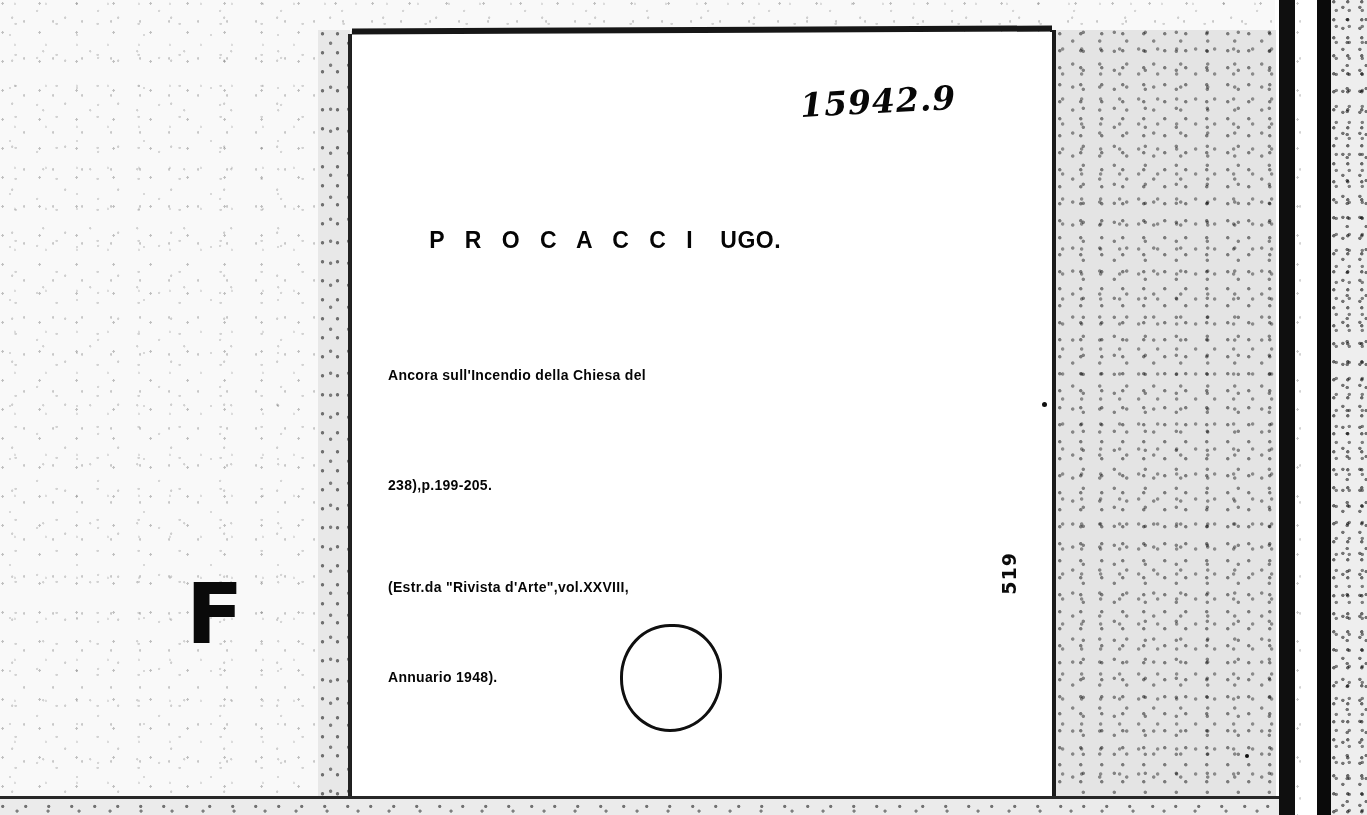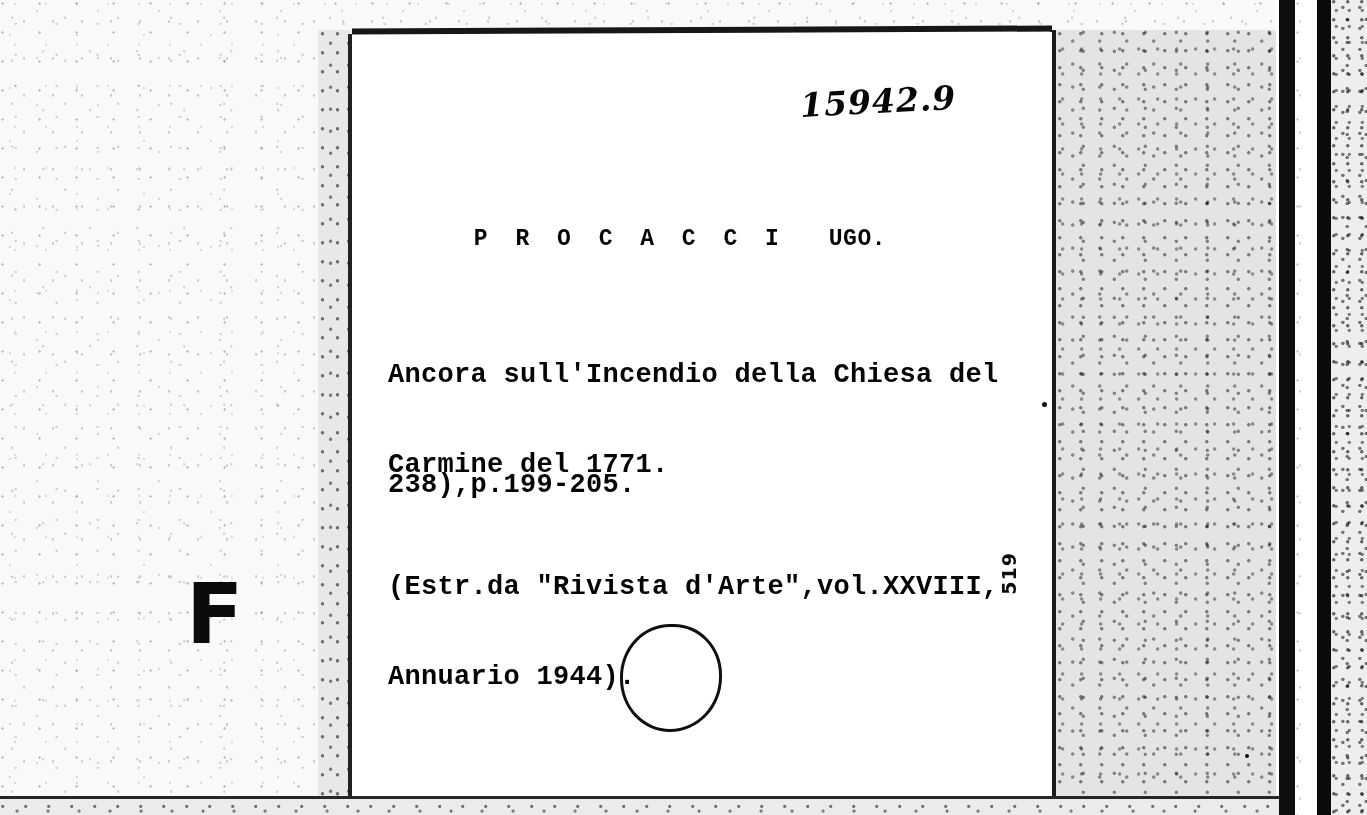--- a/index.html
+++ b/index.html
@@ -147,34 +147,34 @@
     letter-spacing: 1px;
     color: #0d0d0d;
     transform: rotate(-3deg);
     white-space: nowrap;
   }
 
   
   .typed {
     position: absolute;
     left: 36px;
-    font-family: Liberation Mono, monospace;
+    font-family: Liberation Sans, sans-serif;
     font-weight: 700;
     color: #0b0b0b;
     white-space: pre;
   }
   .author {
     top: 168px;
     font-size: 23px;
     letter-spacing: 0.5px;
   }
   .author .spaced { letter-spacing: 7px; }
 
   .block {
-    font-size: 27px;
+    font-size: 14px;
     line-height: 30px;
     letter-spacing: 0.3px;
   }
   .title-block { top: 268px; }
   .imprint-block { top: 378px; }
   .note-block { top: 480px; }
 
   
   .vertical-num {
     position: absolute;
@@ -235,30 +235,29 @@
   <div class="card">
 
     <div class="shelfmark">15942.9</div>
 
     <div class="typed author">
       <span class="spaced">P R O C A C C I</span><span>   </span><span>UGO.</span>
     </div>
 
     <div class="typed block title-block">
       <div>Ancora sull'Incendio della Chiesa del</div>
-      <div>Carmine del 1771.</div>
     </div>
 
     <div class="typed block imprint-block">
       <div>238),p.199-205.</div>
     </div>
 
     <div class="typed block note-block">
       <div>(Estr.da "Rivista d'Arte",vol.XXVIII,</div>
-      <div>Annuario 1944).</div>
+      <div>Annuario 1948).</div>
     </div>
 
     <div class="vertical-num">519</div>
 
     <div class="stamp-ring"></div>
 
     <div class="dot d1"></div>
     <div class="dot d2"></div>
     <div class="dot d3"></div>
 

